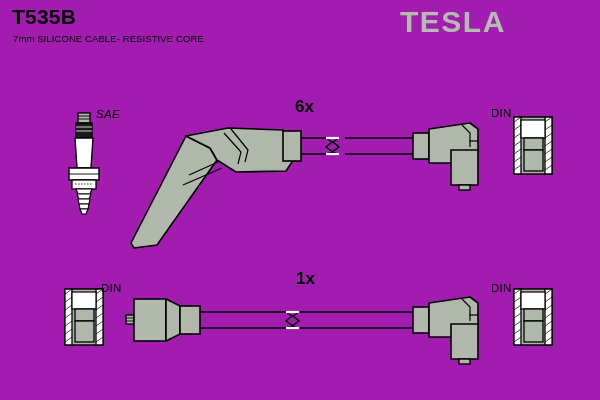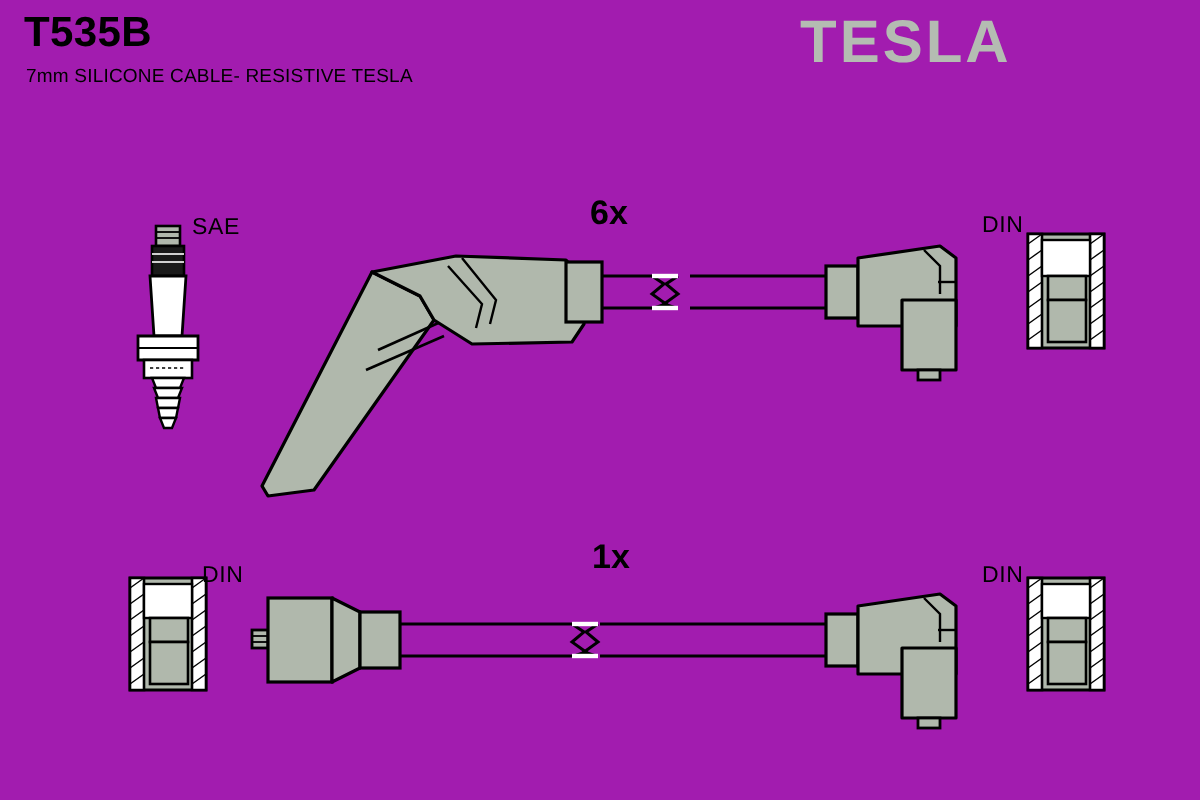--- a/index.html
+++ b/index.html
@@ -73,33 +73,33 @@
   #qty-lower { left: 296px; top: 270px; }
 
   .term-label {
     position: absolute;
     font-size: 11.5px;
     font-weight: normal;
     color: #000000;
     line-height: 1;
     letter-spacing: 0.3px;
   }
-  #label-sae        { left: 96px;  top: 109px; }
+  #label-sae        { left: 96px;  top: 109px; font-style: italic; }
   #label-din-tr     { left: 491px; top: 108px; }
   #label-din-bl     { left: 101px; top: 283px; }
   #label-din-br     { left: 491px; top: 283px; }
 </style>
 </head>
 <body>
 
 <div id="sheet">
 
   <div id="part-title">T535B</div>
 
-  <div id="part-subtitle">7mm SILICONE CABLE- RESISTIVE TESLA</div>
+  <div id="part-subtitle">7mm SILICONE CABLE- RESISTIVE CORE</div>
 
   <div id="brand-logo">TESLA</div>
 
   <svg id="diagram" viewBox="0 0 600 400">
 
     <g>
 
       <rect x="78" y="113" width="12" height="10" fill="#b0b8ac" stroke="#000" stroke-width="1.3"></rect>
       <line x1="78" y1="116" x2="90" y2="116" stroke="#000" stroke-width="0.9"></line>
       <line x1="78" y1="119" x2="90" y2="119" stroke="#000" stroke-width="0.9"></line>

